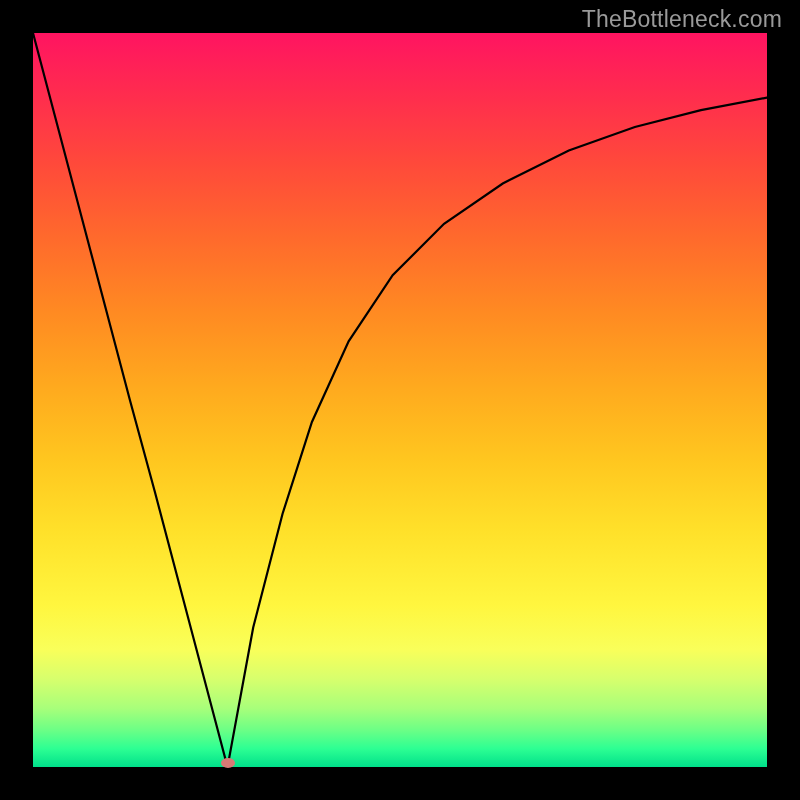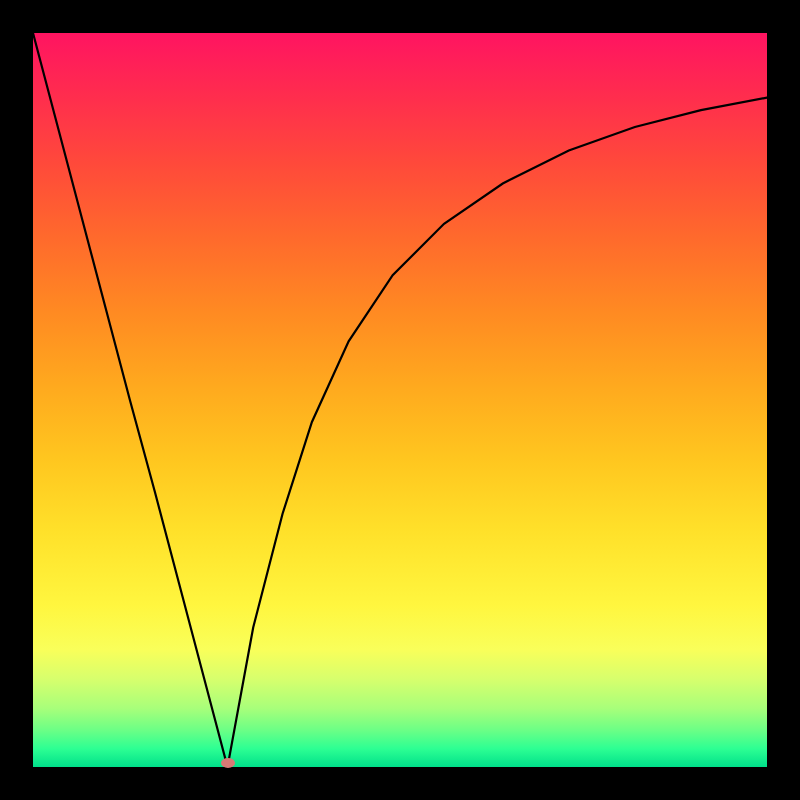--- a/index.html
+++ b/index.html
@@ -70,20 +70,21 @@
     background: #d97a76;
     transform: translate(-50%, -50%);
   }
 </style>
 </head>
 <body>
 
 <div class="frame">
   <div class="gradient-area"></div>
 
+  <div class="watermark">TheBottleneck.com</div>
 
   <svg class="curves" viewBox="0 0 734 734" preserveAspectRatio="none">
     <path fill="none" stroke-width="2.2" stroke-linecap="round" stroke="#000000" d="M0.00 0.00 L24.22 91.75 L48.44 183.50 L72.67 275.25 L96.89 367.00 L121.84 458.75 L146.07 550.50 L170.29 642.25 L194.51 734.00"></path>
     <path fill="none" stroke-width="2.2" stroke-linecap="round" stroke="#000000" d="M194.51 734.00 L220.20 594.54 L249.56 480.77 L278.92 389.02 L315.62 308.28 L359.66 242.22 L411.04 190.84 L469.76 150.47 L535.82 117.44 L601.88 93.95 L667.94 77.07 L734.00 64.59"></path>
   </svg>
 
   <div class="marker" style="background: rgb(217, 122, 118); left: 227.51px; top: 763.33px;"></div>
 </div>
 
 </body></html>

